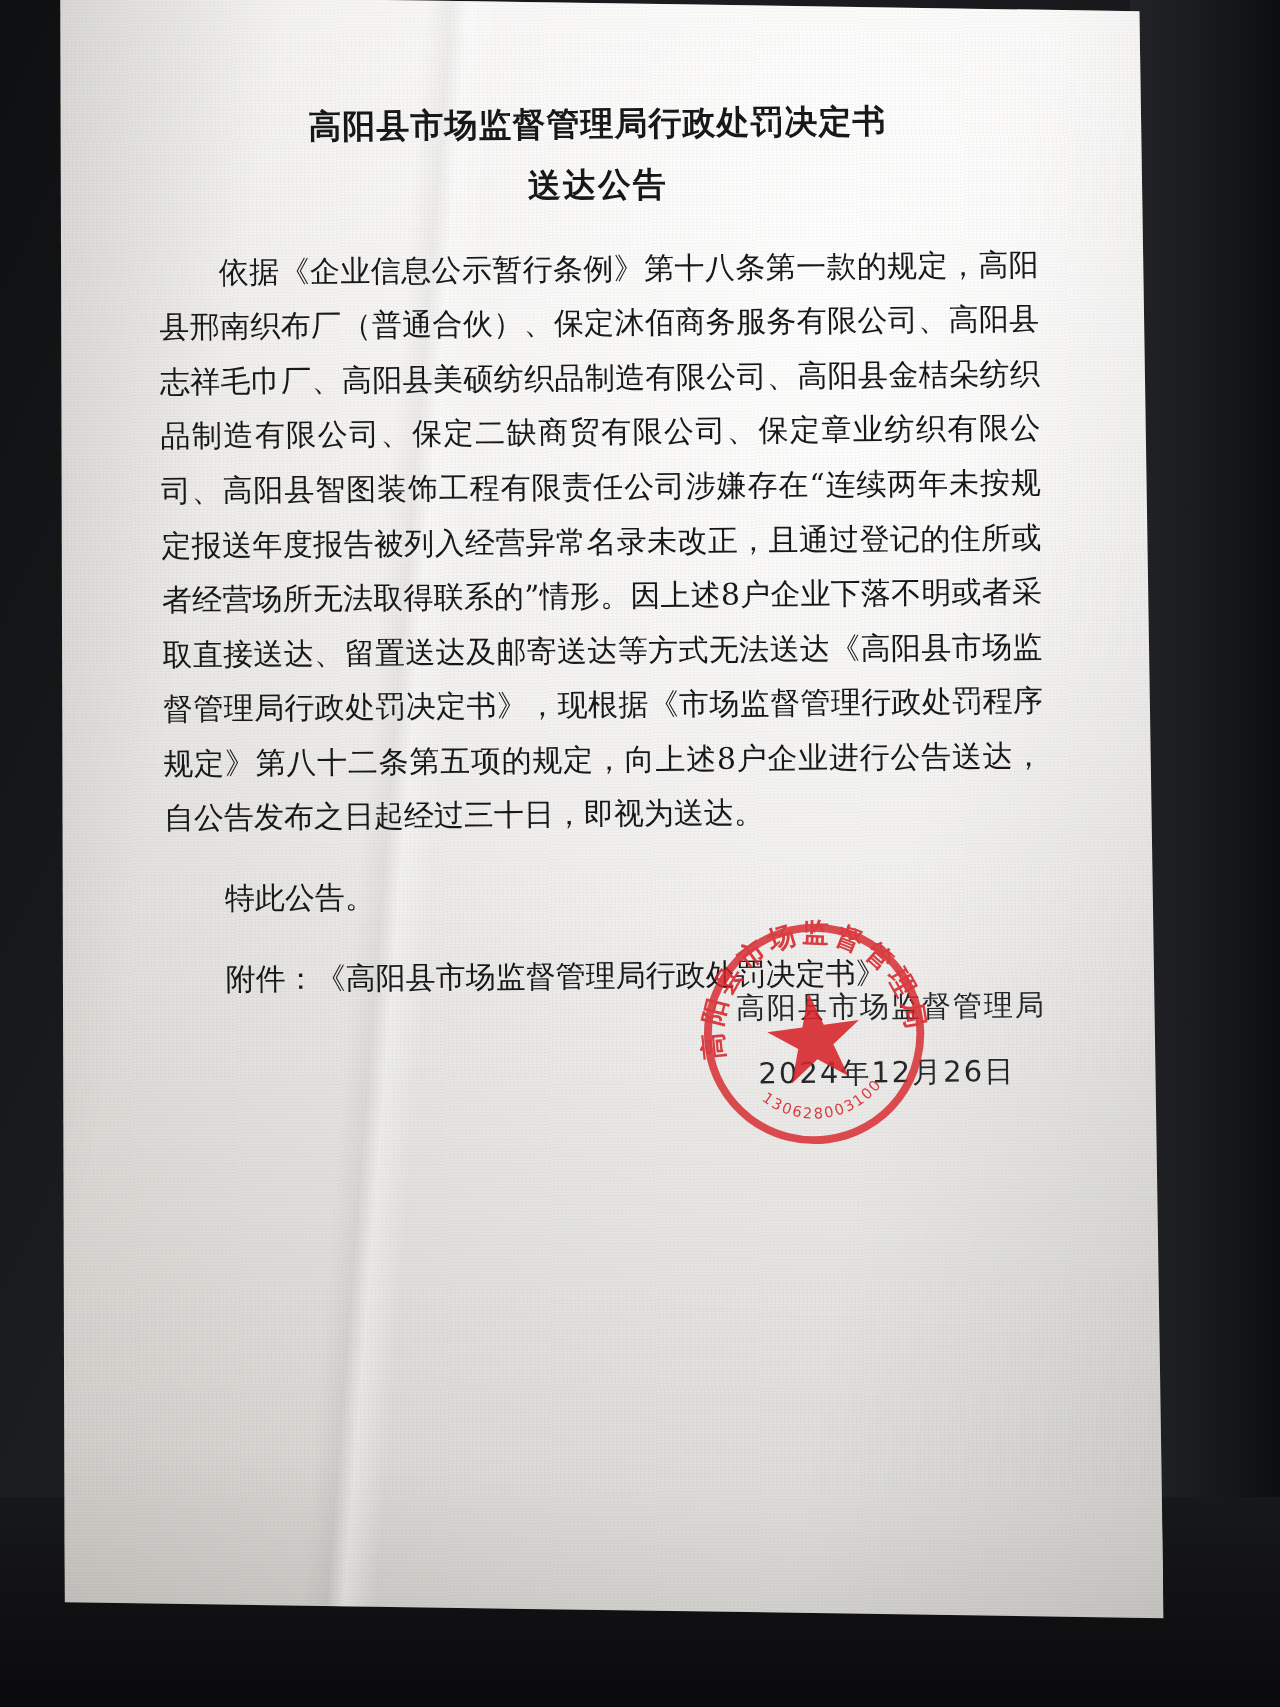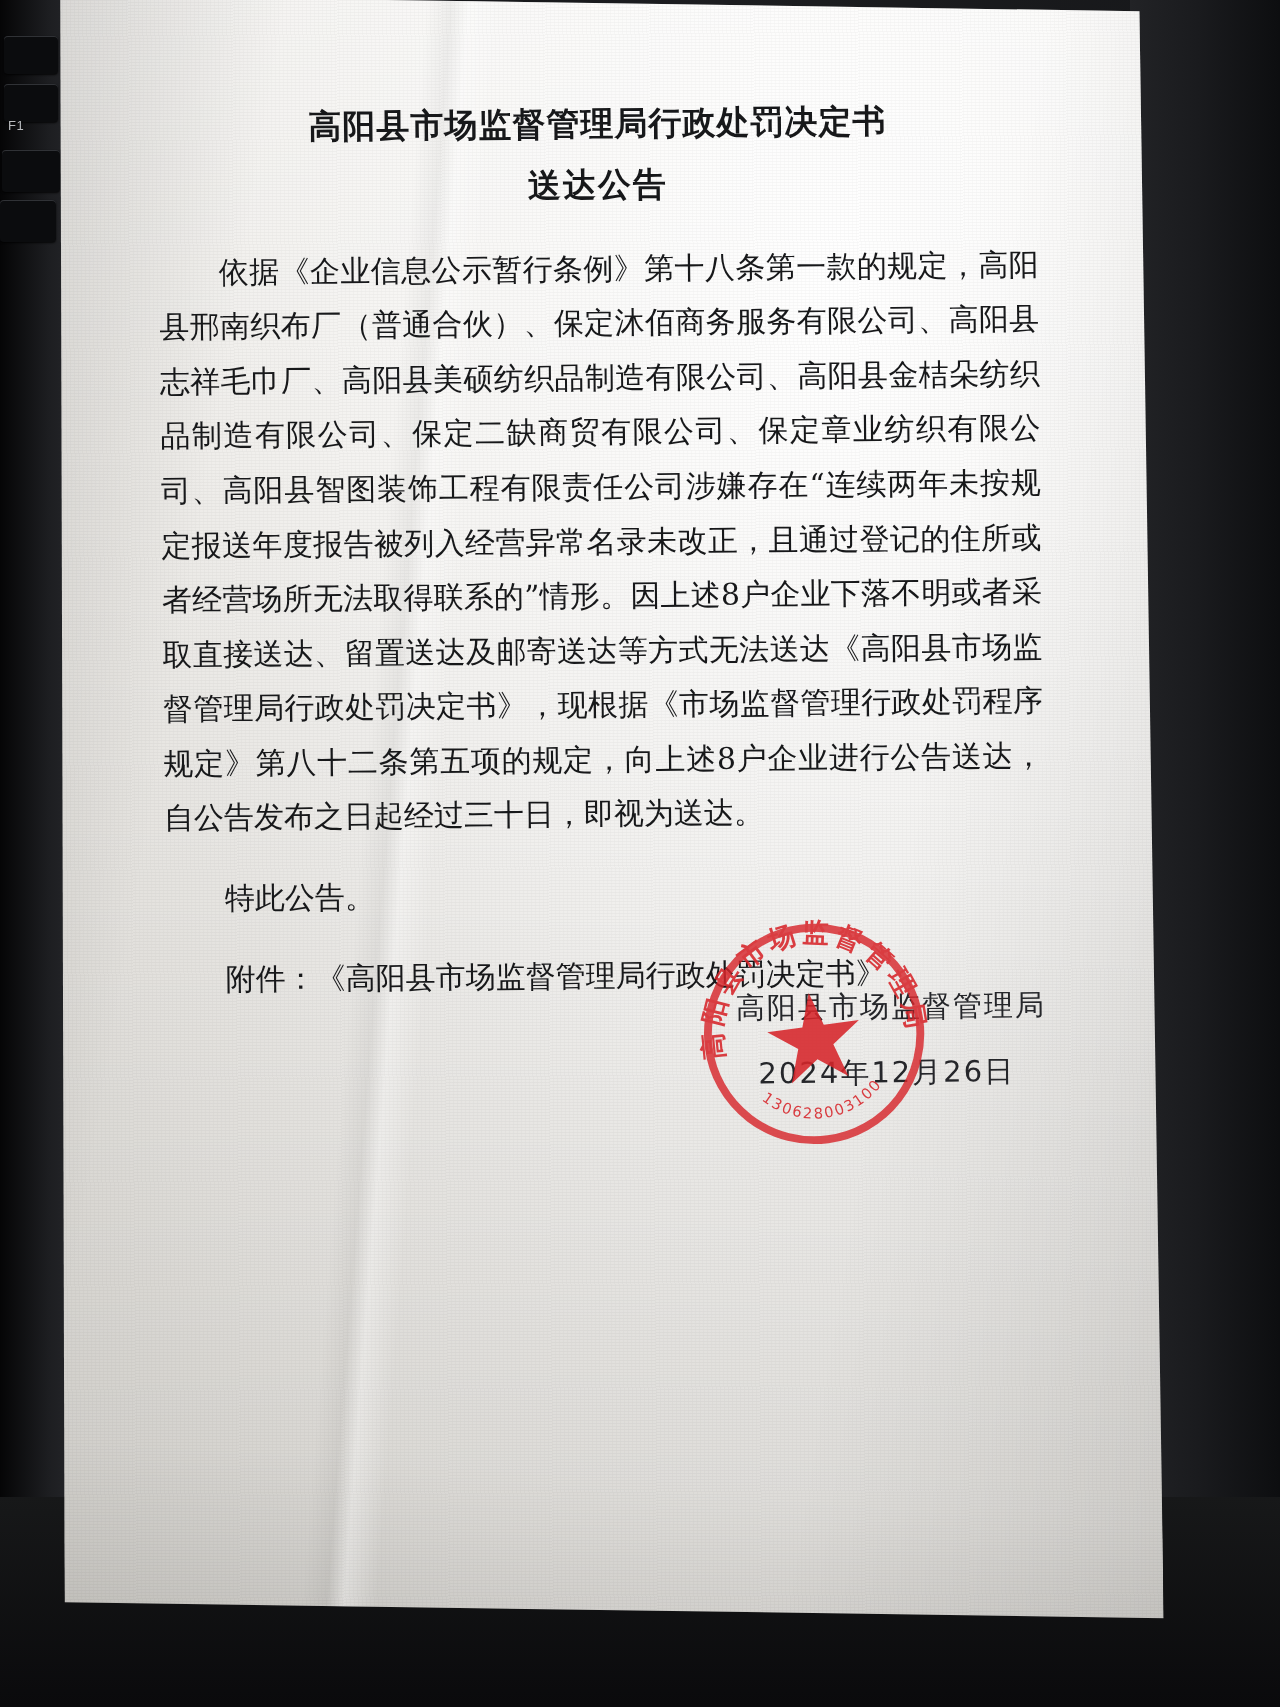--- a/index.html
+++ b/index.html
@@ -174,27 +174,20 @@
     background-image:
       repeating-linear-gradient(0deg, rgba(0,0,0,.5) 0 1px, rgba(0,0,0,0) 1px 3px),
       repeating-linear-gradient(90deg, rgba(0,0,0,.4) 0 1px, rgba(0,0,0,0) 1px 4px);
     pointer-events: none;
   }
 </style>
 </head>
 <body>
 
 <div class="scene">
-  <div class="keyboard-strip">
-    <div class="key" style="left:4px; top:36px; width:54px; height:38px;"></div>
-    <div class="key" style="left:4px; top:84px; width:54px; height:38px;"></div>
-    <div class="key" style="left:2px; top:150px; width:58px; height:42px;"></div>
-    <div class="key" style="left:0px; top:200px; width:56px; height:42px;"></div>
-    <div class="key-label" style="left:8px; top:118px;">F1</div>
-  </div>
   <div class="desk-right"></div>
   <div class="desk-bottom"></div>
 </div>
 
 <div class="paper">
   <div class="paper-shade"></div>
   <div class="crease"></div>
   <div class="grain"></div>
 
   <div class="doc">

